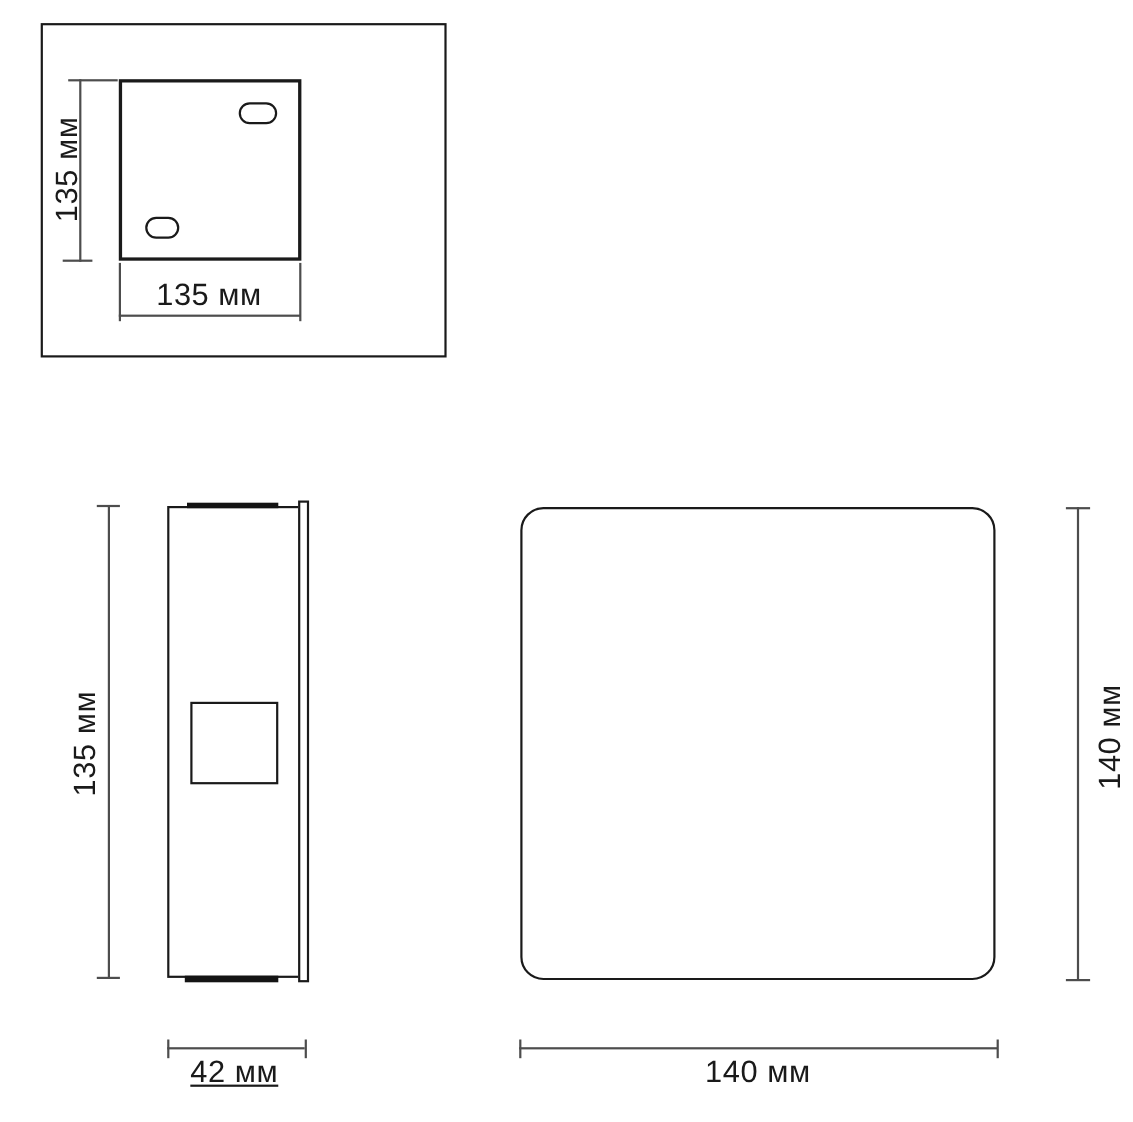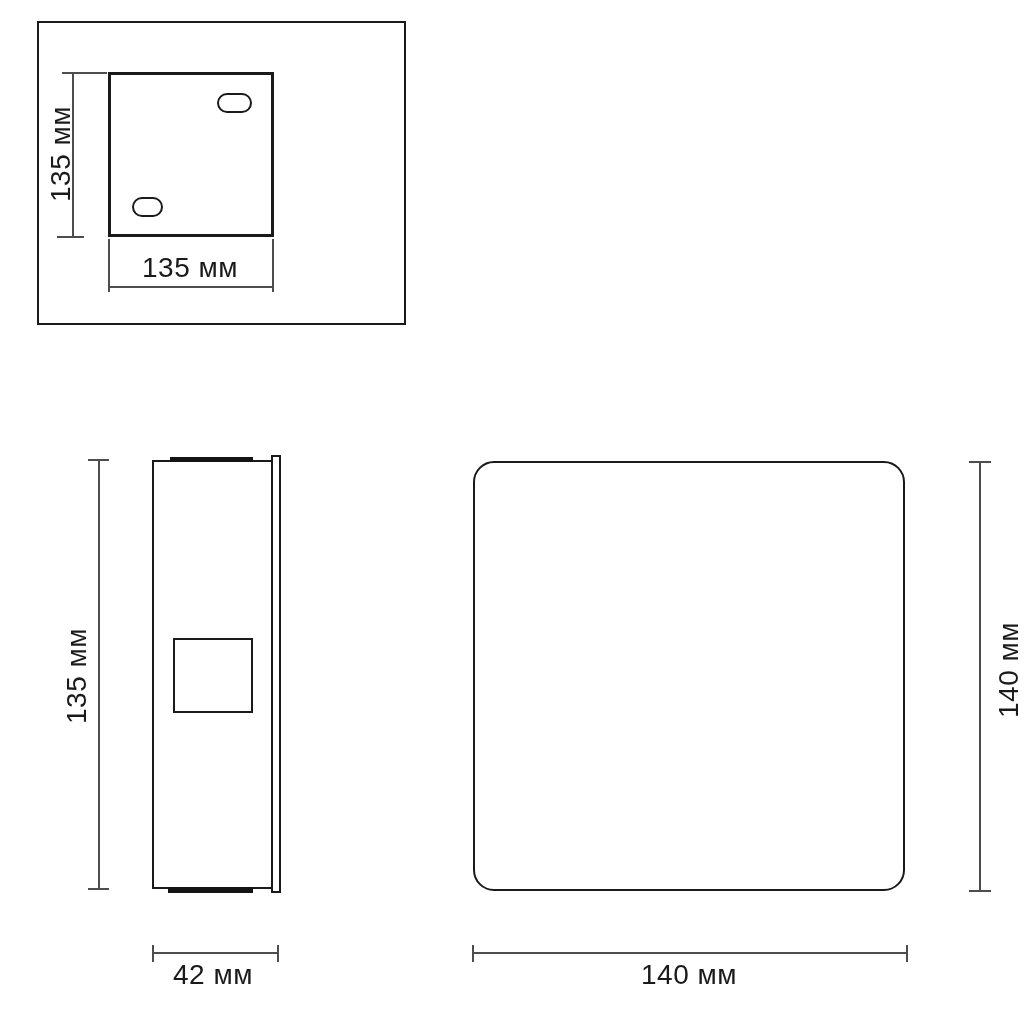--- a/index.html
+++ b/index.html
@@ -69,21 +69,21 @@
     <div class="dline-v abs" style="left:98px;top:460px;height:429px;"></div>
     <div class="tick-h abs" style="left:88px;top:459px;width:21px;"></div>
     <div class="tick-h abs" style="left:88px;top:888px;width:21px;"></div>
     <div class="dim-label rot" style="left:17px;top:661px;width:120px;">135 мм</div>
   </div>
 
   <div>
     <div class="tick-v abs" style="left:152px;top:945px;height:17px;"></div>
     <div class="tick-v abs" style="left:277px;top:945px;height:17px;"></div>
     <div class="dline-h abs" style="left:152px;top:952px;width:125px;"></div>
-    <div class="dim-label" style="left:153px;top:960px;width:120px;">42 мм</div>
+    <div class="dim-label" style="left:153px;top:960px;width:120px;text-decoration:underline;">42 мм</div>
   </div>
 
   <div class="shape" style="left:473px;top:461px;width:432px;height:430px;border-width:2.5px;border-radius:21px;"></div>
 
   <div>
     <div class="dline-v abs" style="left:979px;top:461px;height:430px;"></div>
     <div class="tick-h abs" style="left:969px;top:461px;width:22px;"></div>
     <div class="tick-h abs" style="left:969px;top:890px;width:22px;"></div>
     <div class="dim-label rot" style="left:949px;top:655px;width:120px;">140 мм</div>
   </div>

